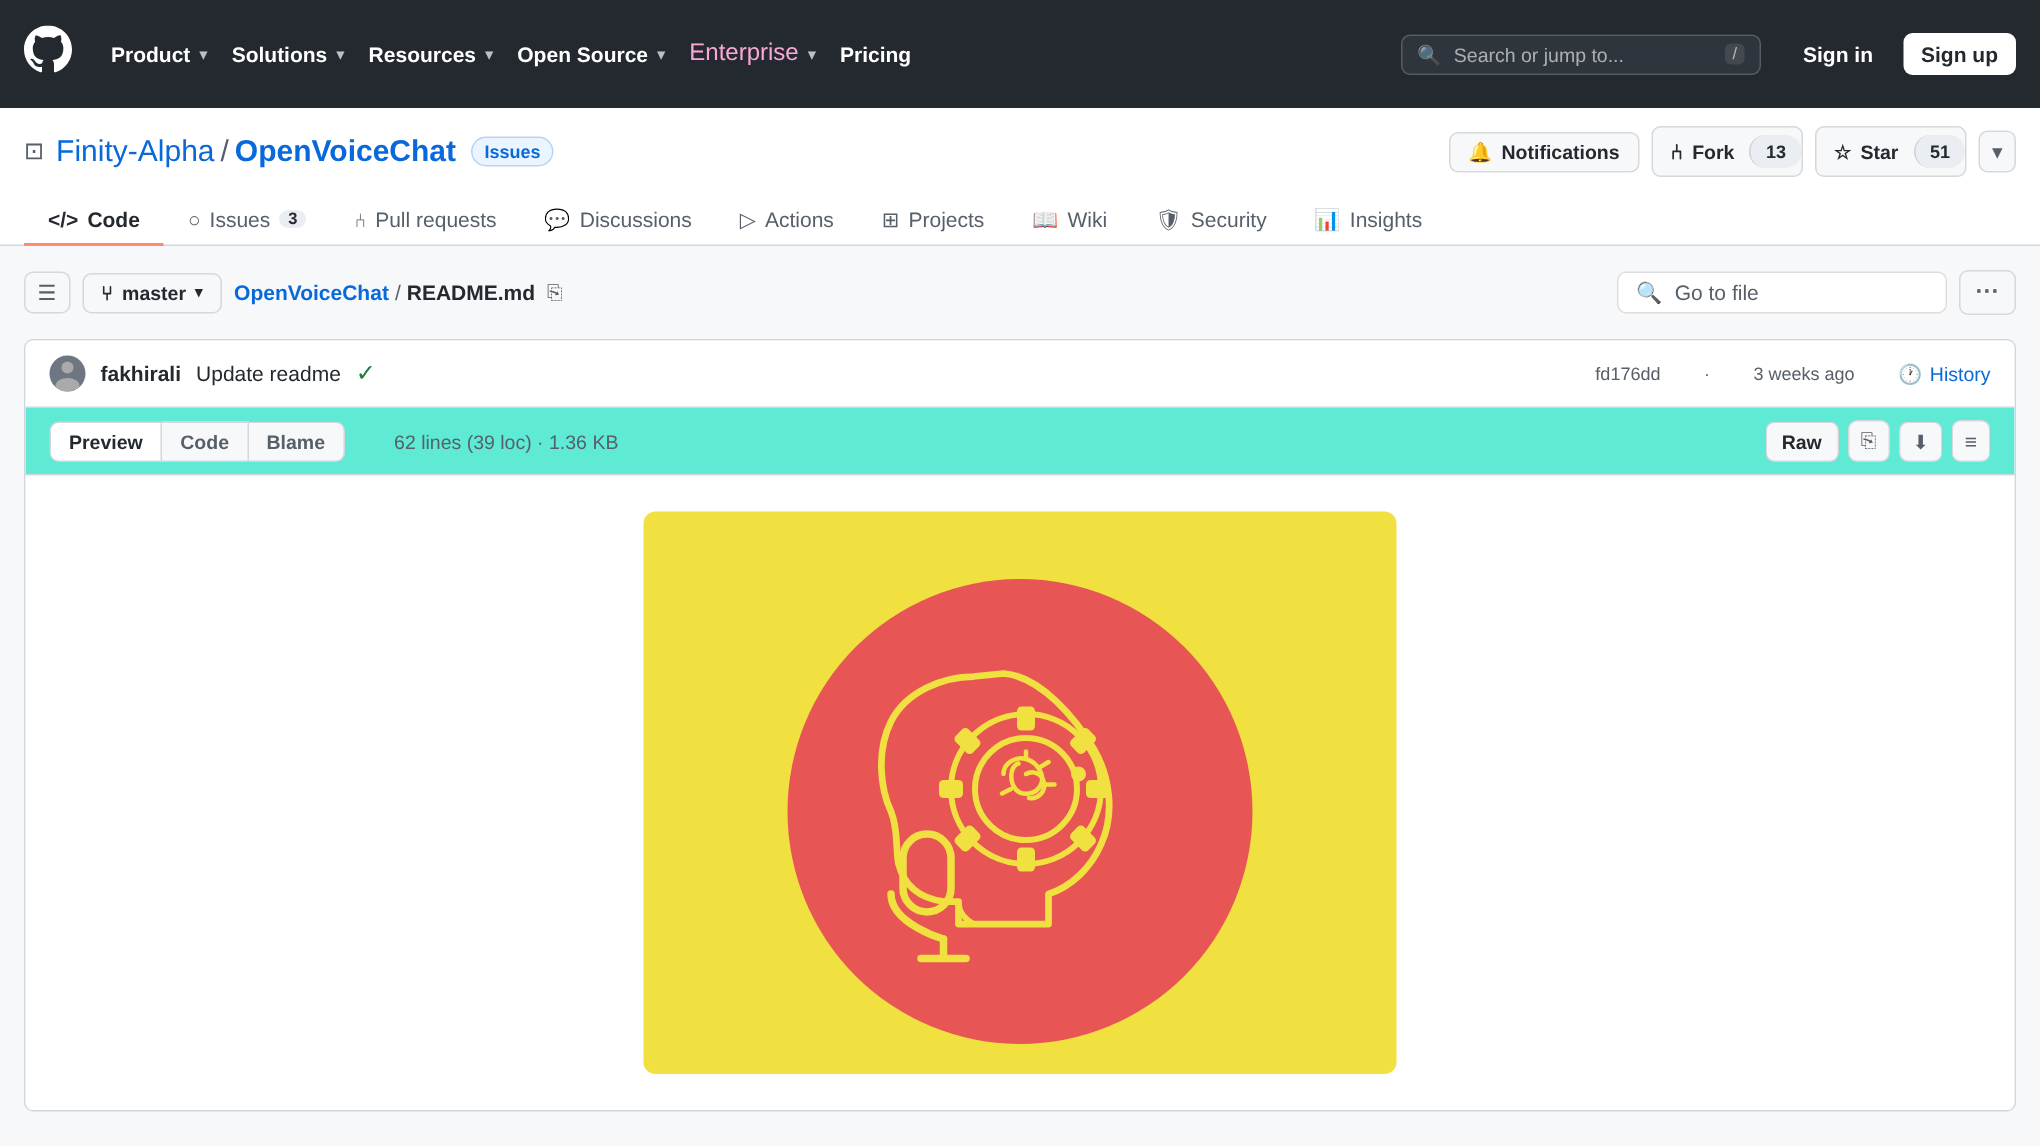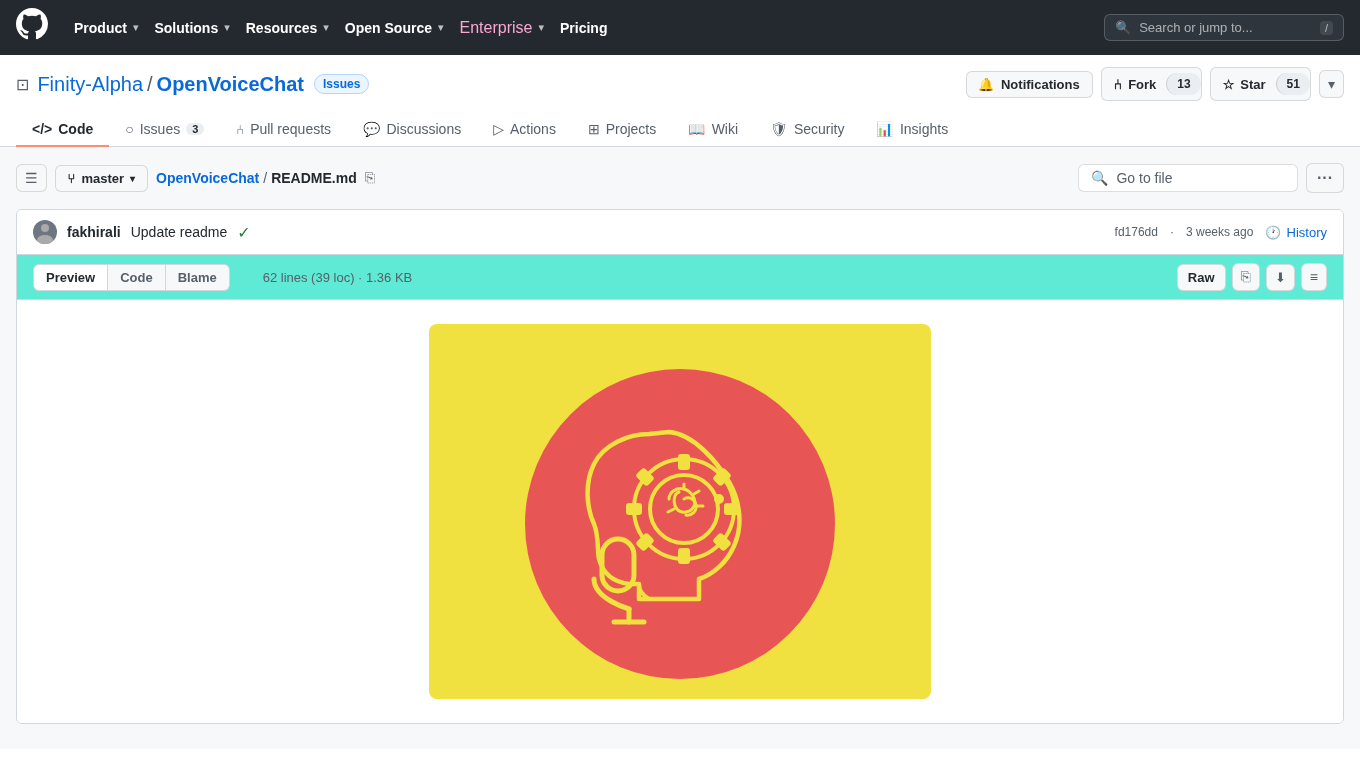--- a/index.html
+++ b/index.html
@@ -2,21 +2,21 @@
 <html><head>
   <meta charset="utf-8">
   <style>
     * { box-sizing: border-box; margin: 0; padding: 0; }
     body { font-family: -apple-system, BlinkMacSystemFont, "Segoe UI", Helvetica, Arial, sans-serif; font-size: 14px; color: #24292f; background: #ffffff; }
   </style>
 </head>
 <body>
 
 <nav>
-  <div style="display:flex;align-items:center;padding:0 16px;height:55px;background:#24292f;gap:16px;">
+  <div style="display:flex;align-items:center;padding:0 16px;height:72px;background:#24292f;gap:16px;">
     <span style="color:#fff;font-size:28px;cursor:pointer;">
       <svg width="32" height="32" viewBox="0 0 16 16" fill="white">
         <path d="M8 0C3.58 0 0 3.58 0 8c0 3.54 2.29 6.53 5.47 7.59.4.07.55-.17.55-.38 0-.19-.01-.82-.01-1.49-2.01.37-2.53-.49-2.69-.94-.09-.23-.48-.94-.82-1.13-.28-.15-.68-.52-.01-.53.63-.01 1.08.58 1.23.82.72 1.21 1.87.87 2.33.66.07-.52.28-.87.51-1.07-1.78-.2-3.64-.89-3.64-3.95 0-.87.31-1.59.82-2.15-.08-.2-.36-1.02.08-2.12 0 0 .67-.21 2.2.82.64-.18 1.32-.27 2-.27.68 0 1.36.09 2 .27 1.53-1.04 2.2-.82 2.2-.82.44 1.1.16 1.92.08 2.12.51.56.82 1.27.82 2.15 0 3.07-1.87 3.75-3.65 3.95.29.25.54.73.54 1.48 0 1.07-.01 1.93-.01 2.2 0 .21.15.46.55.38A8.013 8.013 0 0016 8c0-4.42-3.58-8-8-8z"></path>
       </svg>
     </span>
     <div style="display:flex;align-items:center;gap:2px;flex:1;">
       <span style="color:#fff;font-size:14px;font-weight:600;padding:6px 10px;cursor:pointer;display:flex;align-items:center;gap:4px;border-radius:6px;">Product</span>
       <span style="color:rgba(255,255,255,0.7);font-size:11px;margin-left:-6px;margin-right:4px;">▾</span>
       <span style="color:#fff;font-size:14px;font-weight:600;padding:6px 10px;cursor:pointer;display:flex;align-items:center;gap:4px;border-radius:6px;">Solutions</span>
       <span style="color:rgba(255,255,255,0.7);font-size:11px;margin-left:-6px;margin-right:4px;">▾</span>
@@ -25,20 +25,24 @@
       <span style="color:#fff;font-size:14px;font-weight:600;padding:6px 10px;cursor:pointer;display:flex;align-items:center;gap:4px;border-radius:6px;">Open Source</span>
       <span style="color:rgba(255,255,255,0.7);font-size:11px;margin-left:-6px;margin-right:4px;">▾</span>
       <span style="color:#f9a8d4;font-size:16px;font-weight:400;padding:6px 10px;cursor:pointer;display:flex;align-items:center;gap:4px;border-radius:6px;">Enterprise</span>
       <span style="color:rgba(255,255,255,0.7);font-size:11px;margin-left:-6px;margin-right:4px;">▾</span>
       <span style="color:#fff;font-size:14px;font-weight:600;padding:6px 10px;cursor:pointer;border-radius:6px;">Pricing</span>
     </div>
     <div style="display:flex;align-items:center;background:#2f353d;border:1px solid rgba(255,255,255,0.2);border-radius:6px;padding:5px 10px;gap:8px;min-width:240px;cursor:pointer;">
       <span style="color:rgba(255,255,255,0.6);font-size:13px;">🔍</span>
       <span style="color:rgba(255,255,255,0.6);font-size:13px;flex:1;">Search or jump to...</span>
       <span style="background:rgba(255,255,255,0.1);color:rgba(255,255,255,0.6);border-radius:4px;padding:1px 5px;font-size:11px;">/</span>
+    </div>
+    <div style="display:flex;gap:8px;align-items:center;">
+      <span style="color:#fff;font-size:14px;font-weight:600;cursor:pointer;padding:6px 12px;">Sign in</span>
+      <button style="color:#24292f;background:#fff;font-size:14px;font-weight:600;cursor:pointer;padding:6px 12px;border-radius:6px;border:none;">Sign up</button>
     </div>
   </div>
 </nav>
 
 <div style="padding:12px 16px 0;border-bottom:1px solid #d0d7de;background:#fff;">
   <div style="display:flex;align-items:center;margin-bottom:12px;">
     <span style="color:#57606a;margin-right:8px;font-size:16px;">⊡</span>
     <a style="color:#0969da;font-weight:400;cursor:pointer;text-decoration:none;font-size:20px;">Finity-Alpha</a>
     <span style="color:#57606a;font-size:20px;margin:0 4px;">/</span>
     <a style="color:#0969da;font-weight:700;cursor:pointer;text-decoration:none;font-size:20px;">OpenVoiceChat</a>
@@ -132,21 +136,21 @@
     <div style="display:flex;align-items:center;gap:10px;padding:10px 16px;background:#fff;border-bottom:1px solid #d0d7de;">
       <div style="width:24px;height:24px;border-radius:50%;background:#6e7681;display:flex;align-items:center;justify-content:center;color:#fff;font-size:10px;font-weight:600;overflow:hidden;">
         <svg width="24" height="24" viewBox="0 0 24 24" fill="#6e7681">
           <circle cx="12" cy="8" r="4" fill="#aaa"></circle>
           <ellipse cx="12" cy="20" rx="8" ry="5" fill="#aaa"></ellipse>
         </svg>
       </div>
       <span style="font-weight:600;color:#24292f;cursor:pointer;">fakhirali</span>
       <span style="color:#24292f;">Update readme</span>
       <span style="color:#1a7f37;font-size:16px;">✓</span>
-      <div style="margin-left:auto;display:flex;align-items:center;gap:12px;padding-left:15px;">
+      <div style="margin-left:auto;display:flex;align-items:center;gap:29px;padding-left:15px;">
         <span style="color:#57606a;font-size:12px;">fd176dd</span>
         <span style="color:#57606a;font-size:12px;">·</span>
         <span style="color:#57606a;font-size:12px;">3 weeks ago</span>
         <button style="display:flex;align-items:center;gap:5px;color:#0969da;cursor:pointer;font-size:13px;background:none;border:none;padding:0;">
           <span style="font-size:13px;">🕐</span>
           <span>History</span>
         </button>
       </div>
     </div>
 

